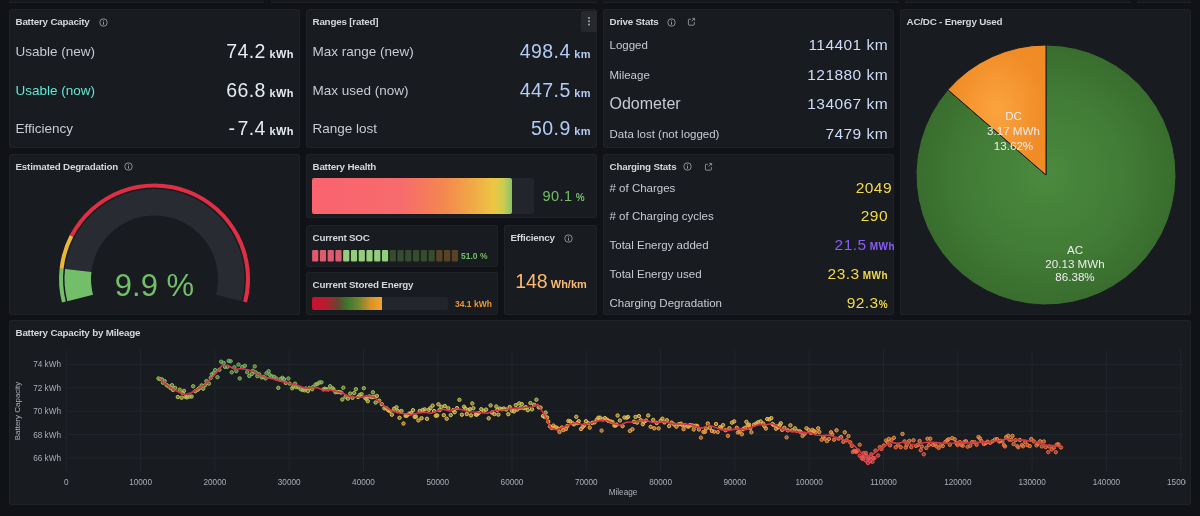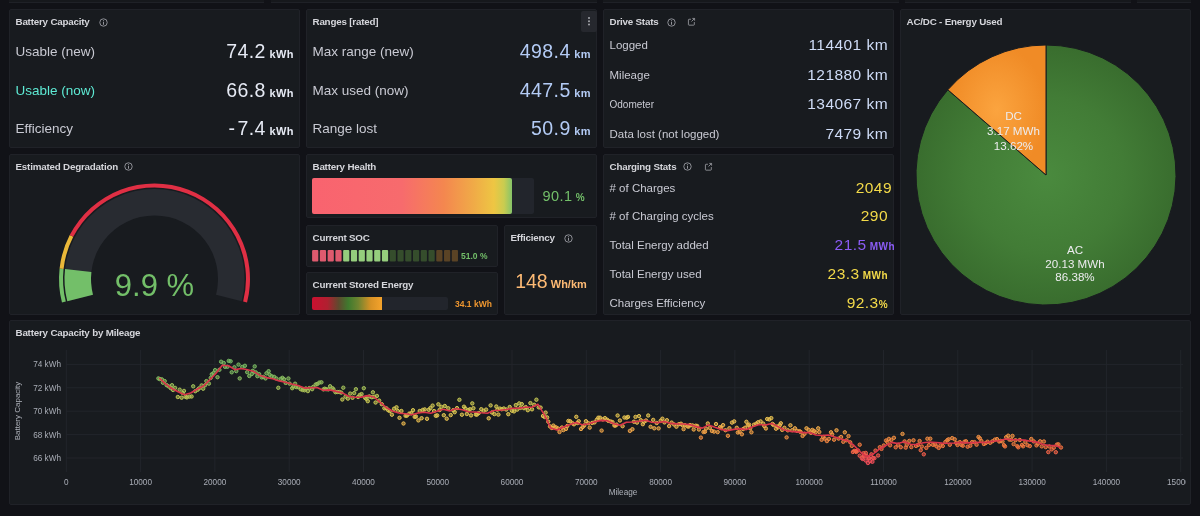--- a/index.html
+++ b/index.html
@@ -59,21 +59,21 @@
   </svg>
 <svg style="position:absolute;left:686.5px;top:17px" width="9" height="9" viewBox="0 0 16 16">
     <path d="M13 9 v4.5 a1 1 0 0 1 -1 1 H3.5 a1 1 0 0 1 -1-1 V5 a1 1 0 0 1 1-1 H7" fill="none" stroke="#9a9ba1" stroke-width="1.5"></path>
     <path d="M9.5 2.5 h4 v4" fill="none" stroke="#9a9ba1" stroke-width="1.5"></path>
     <path d="M13.2 2.8 L8 8" stroke="#9a9ba1" stroke-width="1.5"></path>
   </svg>
 <div class="lbl" style="left:609.5px;top:45px;font-size:11.5px;color:#c9cad3">Logged</div>
 <div class="val" style="right:312px;top:45px;font-size:15.5px;color:#cfdcf7">114401 km</div>
 <div class="lbl" style="left:609.5px;top:74.7px;font-size:11.5px;color:#c9cad3">Mileage</div>
 <div class="val" style="right:312px;top:74.7px;font-size:15.5px;color:#cfdcf7">121880 km</div>
-<div class="lbl" style="left:609.5px;top:104.4px;font-size:10px;color:#c9cad3">Odometer</div>
+<div class="lbl" style="left:609.5px;top:104.4px;font-size:16px;color:#c9cad3">Odometer</div>
 <div class="val" style="right:312px;top:104.4px;font-size:15.5px;color:#cfdcf7">134067 km</div>
 <div class="lbl" style="left:609.5px;top:134.1px;font-size:11.5px;color:#c9cad3">Data lost (not logged)</div>
 <div class="val" style="right:312px;top:134.1px;font-size:15.5px;color:#cfdcf7">7479 km</div>
 <div class="ptitle" style="left:906.5px;top:16px;font-size:9.8px">AC/DC - Energy Used</div>
 <svg style="position:absolute;left:900px;top:9px" width="291" height="306">
     <defs>
       <radialGradient id="gg" cx="50%" cy="50%" r="50%">
         <stop offset="0%" stop-color="#4a8a3e"></stop>
         <stop offset="60%" stop-color="#427c36"></stop>
         <stop offset="100%" stop-color="#396d2e"></stop>
@@ -158,21 +158,21 @@
     <path d="M13.2 2.8 L8 8" stroke="#9a9ba1" stroke-width="1.5"></path>
   </svg>
 <div class="lbl" style="left:609.5px;top:187.5px;font-size:11.5px;color:#c9cad3"># of Charges</div>
 <div class="val" style="right:308px;top:187.5px;font-size:15.5px;color:#f3da49">2049</div>
 <div class="lbl" style="left:609.5px;top:216.4px;font-size:11.5px;color:#c9cad3"># of Charging cycles</div>
 <div class="val" style="right:312px;top:216.4px;font-size:15.5px;color:#f3da49">290</div>
 <div class="lbl" style="left:609.5px;top:245px;font-size:11.5px;color:#c9cad3">Total Energy added</div>
 <div class="val" style="right:305px;top:245.2px;font-size:15.5px;color:#8b5cf6">21.5<span style="font-size:10px;font-weight:700"> MWh</span></div>
 <div class="lbl" style="left:609.5px;top:274px;font-size:11.5px;color:#c9cad3">Total Energy used</div>
 <div class="val" style="right:312px;top:274px;font-size:15.5px;color:#f3da49">23.3<span style="font-size:10px;font-weight:700"> MWh</span></div>
-<div class="lbl" style="left:609.5px;top:302.8px;font-size:11.5px;color:#c9cad3">Charges Efficiency</div>
+<div class="lbl" style="left:609.5px;top:302.8px;font-size:11.5px;color:#c9cad3">Charging Degradation</div>
 <div class="val" style="right:312px;top:302.8px;font-size:15.5px;color:#f3da49">92.3<span style="font-size:10px;font-weight:700">%</span></div>
 <div class="ptitle" style="left:15.5px;top:326.5px;font-size:9.8px">Battery Capacity by Mileage</div>
 <svg style="position:absolute;left:9px;top:320px" width="1177" height="185">
     <line x1="57.3" y1="44.4" x2="1174" y2="44.4" stroke="#22252b" stroke-width="1"></line>
     <line x1="57.3" y1="67.8" x2="1174" y2="67.8" stroke="#22252b" stroke-width="1"></line>
     <line x1="57.3" y1="91.2" x2="1174" y2="91.2" stroke="#22252b" stroke-width="1"></line>
     <line x1="57.3" y1="114.6" x2="1174" y2="114.6" stroke="#22252b" stroke-width="1"></line>
     <line x1="57.3" y1="138.0" x2="1174" y2="138.0" stroke="#22252b" stroke-width="1"></line>
     <line x1="57.3" y1="30" x2="57.3" y2="152" stroke="#22252b" stroke-width="1"></line>
     <line x1="131.6" y1="30" x2="131.6" y2="152" stroke="#22252b" stroke-width="1"></line>

